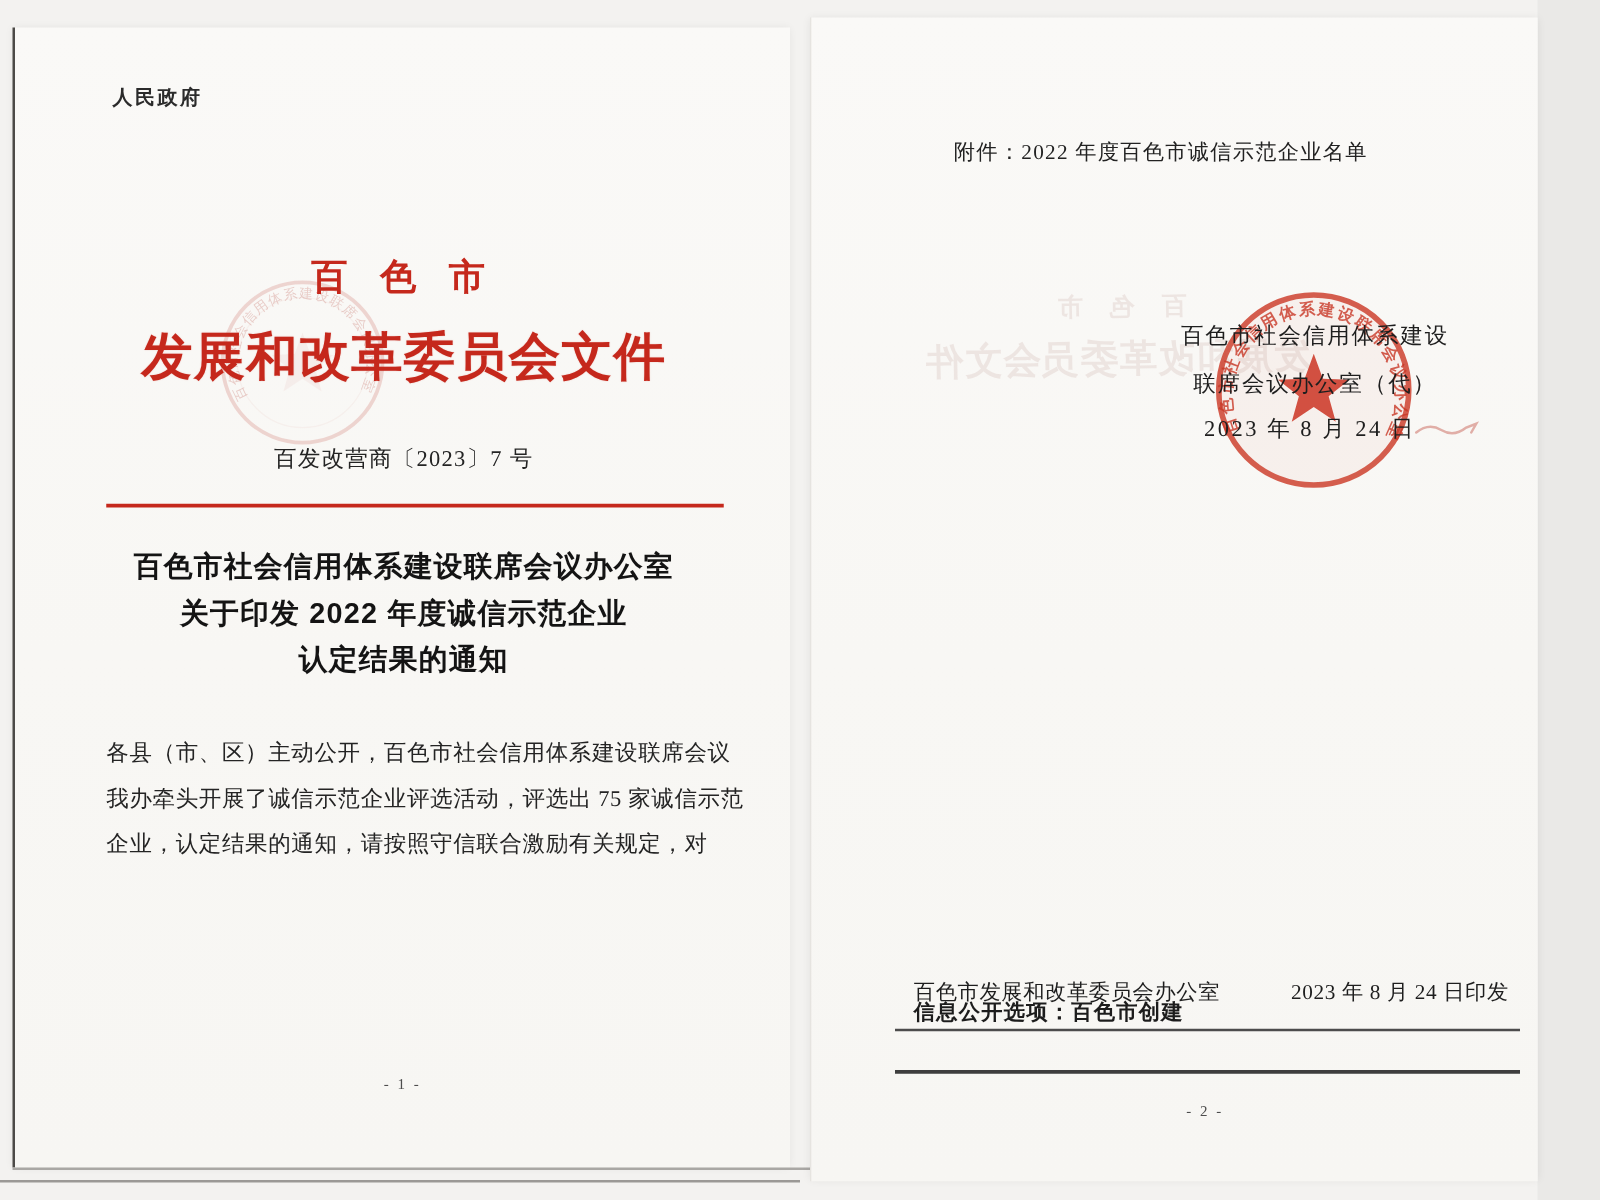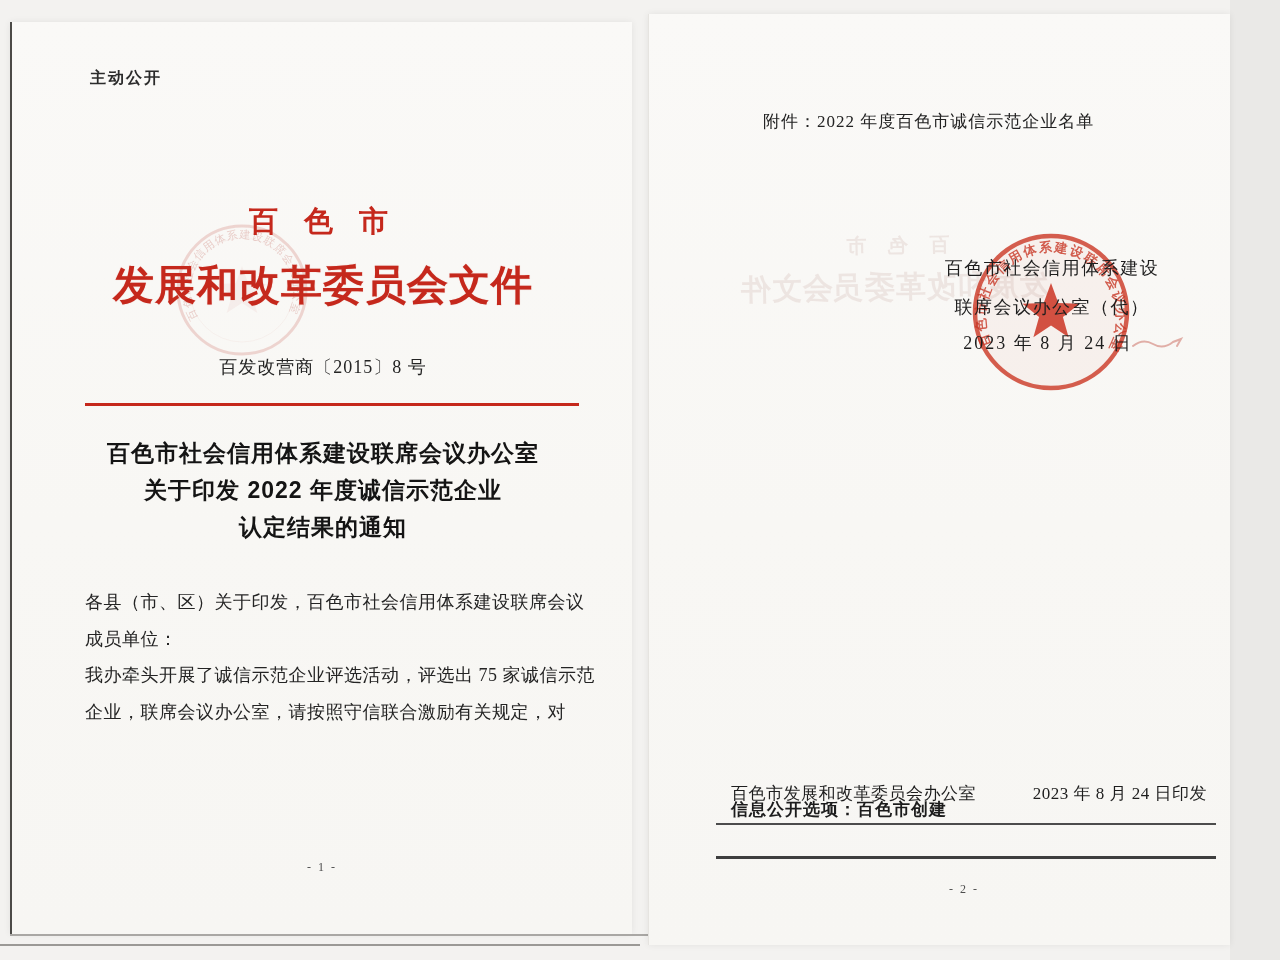--- a/index.html
+++ b/index.html
@@ -113,49 +113,48 @@
 </style>
 </head>
 <body>
 
 <div class="stage">
 
   <div class="abs right-band"></div>
 
   <div class="sheet sheet-1">
 
-    <div class="abs corner-note hei">主动公开</div>
+    <div class="abs corner-note hei">人民政府</div>
 
     <svg class="abs faint-seal" width="140" height="140" viewBox="0 0 140 140">
       <circle cx="70" cy="70" r="64" fill="none" stroke="rgba(199,94,84,0.42)" stroke-width="3"></circle>
       <circle cx="70" cy="70" r="52" fill="none" stroke="rgba(199,94,84,0.10)" stroke-width="1"></circle>
       <path id="faintArc" d="M 26 98 A 52 52 0 1 1 114 98" fill="none"></path>
       <text font-size="11" fill="rgba(190,90,80,0.5)" letter-spacing="1">
         <textPath href="#faintArc">百色市社会信用体系建设联席会议办公室</textPath>
       </text>
       <polygon points="70,46 76.3,63.2 94.7,63.9 80.3,75.4 85.3,93.1 70,82.9 54.7,93.1 59.7,75.4 45.3,63.9 63.7,63.2" fill="rgba(200,100,90,0.13)"></polygon>
     </svg>
 
     <div class="abs city-title hei">百 色 市</div>
     <div class="abs org-title hei">发展和改革委员会文件</div>
-    <div class="abs doc-number">百发改营商〔2015〕8 号</div>
+    <div class="abs doc-number">百发改营商〔2023〕7 号</div>
 
     <div class="abs red-rule"></div>
 
     <div class="abs doc-title hei">
       <div>百色市社会信用体系建设联席会议办公室</div>
       <div>关于印发 2022 年度诚信示范企业</div>
       <div>认定结果的通知</div>
     </div>
 
     <div class="abs body-block">
-      <div>各县（市、区）关于印发，百色市社会信用体系建设联席会议</div>
-      <div>成员单位：</div>
+      <div>各县（市、区）主动公开，百色市社会信用体系建设联席会议</div>
       <div>我办牵头开展了诚信示范企业评选活动，评选出 75 家诚信示范</div>
-      <div>企业，联席会议办公室，请按照守信联合激励有关规定，对</div>
+      <div>企业，认定结果的通知，请按照守信联合激励有关规定，对</div>
     </div>
 
     <div class="abs page-num pn-1">- 1 -</div>
   </div>
 
   <div class="abs edge-line-a"></div>
   <div class="abs edge-line-b"></div>
 
   <div class="sheet sheet-2">
 

